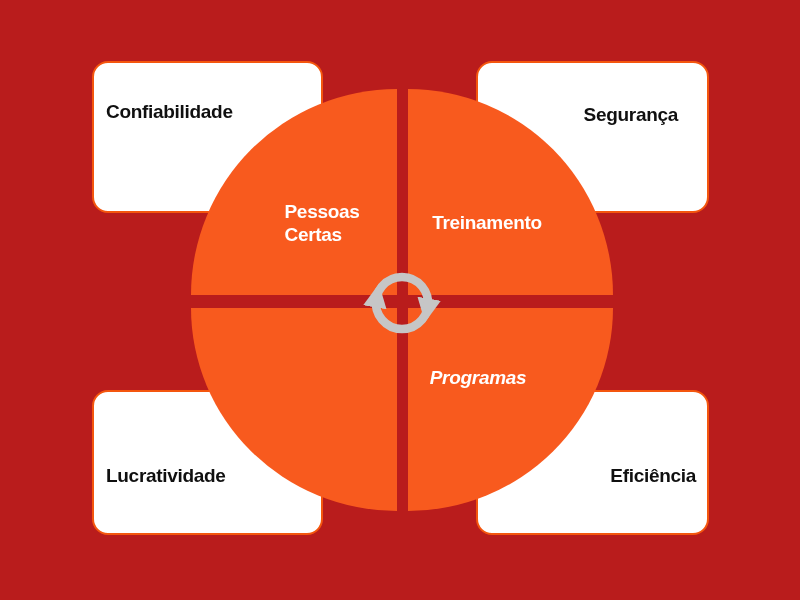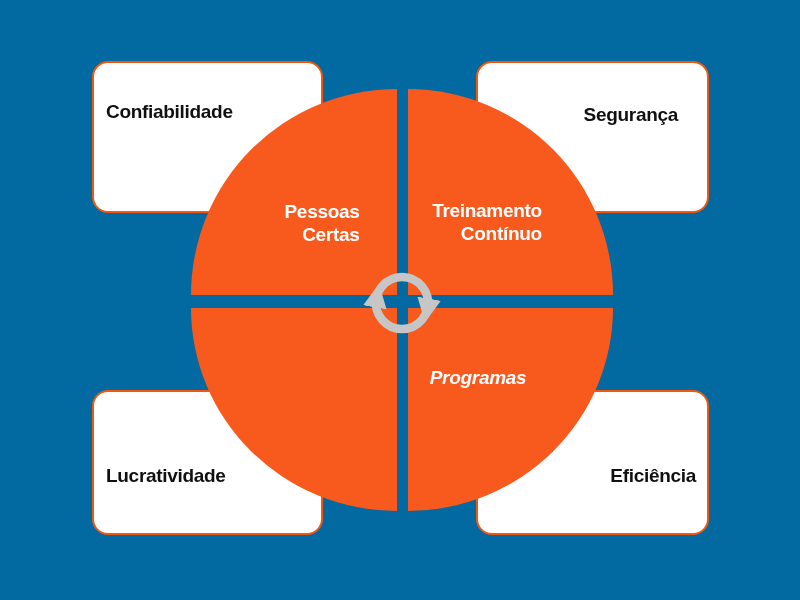--- a/index.html
+++ b/index.html
@@ -1,17 +1,17 @@
 <!DOCTYPE html>
 <html style="--orange: #F85A1E; --card-border: #F4560E; --icon-gray: #C6C6C6; --text-dark: #101010; --text-light: #FFFFFF;"><head>
 <meta charset="utf-8">
 <style>
   html,body{margin:0;padding:0;background:#fff;}
   body{font-family:"Liberation Sans",sans-serif;}
-  .canvas{position:relative;width:800px;height:600px;background:#0369a1;overflow:hidden;}
+  .canvas{position:relative;width:800px;height:600px;background:#b91c1c;overflow:hidden;}
 
   
   .card{position:absolute;background:#fff;border:2.5px solid var(--card-border,#F4560E);
         border-radius:16px;z-index:1;}
   .card.tl{left:92px;top:61px;width:227px;height:148px;}
   .card.tr{left:476px;top:61px;width:229px;height:148px;}
   .card.bl{left:92px;top:390px;width:227px;height:141px;}
   .card.br{left:476px;top:390px;width:229px;height:141px;}
   .card-label{position:absolute;font-weight:700;font-size:19px;color:var(--text-dark,#101010);
         letter-spacing:-0.3px;white-space:nowrap;line-height:23px;}
@@ -22,21 +22,21 @@
 
   
   .circle{position:absolute;left:191px;top:89px;width:422px;height:422px;z-index:2;}
   .quad{position:absolute;background:var(--orange,#F85A1E);}
   .quad.q-tl{left:0;top:0;width:206px;height:206px;border-radius:100% 0 0 0;}
   .quad.q-tr{left:217px;top:0;width:205px;height:206px;border-radius:0 100% 0 0;}
   .quad.q-bl{left:0;top:219px;width:206px;height:203px;border-radius:0 0 0 100%;}
   .quad.q-br{left:217px;top:219px;width:205px;height:203px;border-radius:0 0 100% 0;}
 
   .qlabel{position:absolute;transform:translate(-50%,-50%);color:var(--text-light,#FFFFFF);
-        font-weight:700;font-size:19px;line-height:23px;text-align:right;
+        font-weight:700;font-size:19px;line-height:23px;text-align:left;
         white-space:nowrap;letter-spacing:-0.3px;z-index:3;}
   .ql-tl{left:131px;top:134px;}
   .ql-tr{left:296px;top:133px;}
   .ql-bl{left:134px;top:288px;}
   .ql-br{left:287px;top:288px;font-style:italic;}
 
   
   .icon{position:absolute;left:171px;top:174px;width:80px;height:80px;z-index:4;}
   .icon g{stroke:var(--icon-gray,#C6C6C6);}
   .icon marker path{fill:var(--icon-gray,#C6C6C6);}
@@ -64,21 +64,20 @@
     <div class="quad q-tr"></div>
     <div class="quad q-bl"></div>
     <div class="quad q-br"></div>
 
     <div class="qlabel ql-tl">
       <div>Pessoas</div>
       <div>Certas</div>
     </div>
     <div class="qlabel ql-tr">
       <div>Treinamento</div>
-      <div>Contínuo</div>
     </div>
     <div class="qlabel ql-br">
       <div>Programas</div>
     </div>
 
     <svg class="icon" viewBox="-40 -40 80 80">
       <defs>
         <marker id="ah" viewBox="0 0 8 8" refX="3" refY="4" markerWidth="2.8" markerHeight="2.8" orient="auto">
           <path d="M0 0 L8 4 L0 8 Z"></path>
         </marker>

